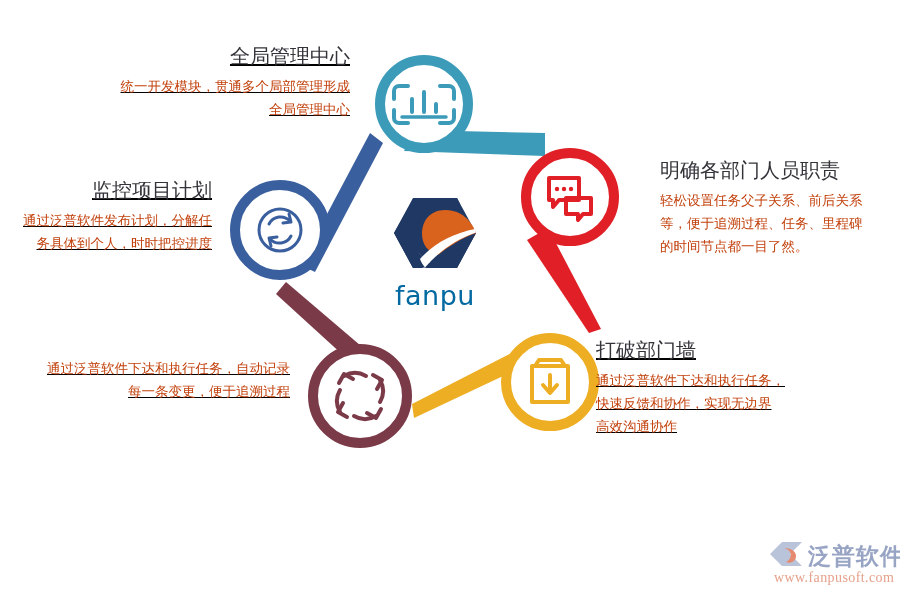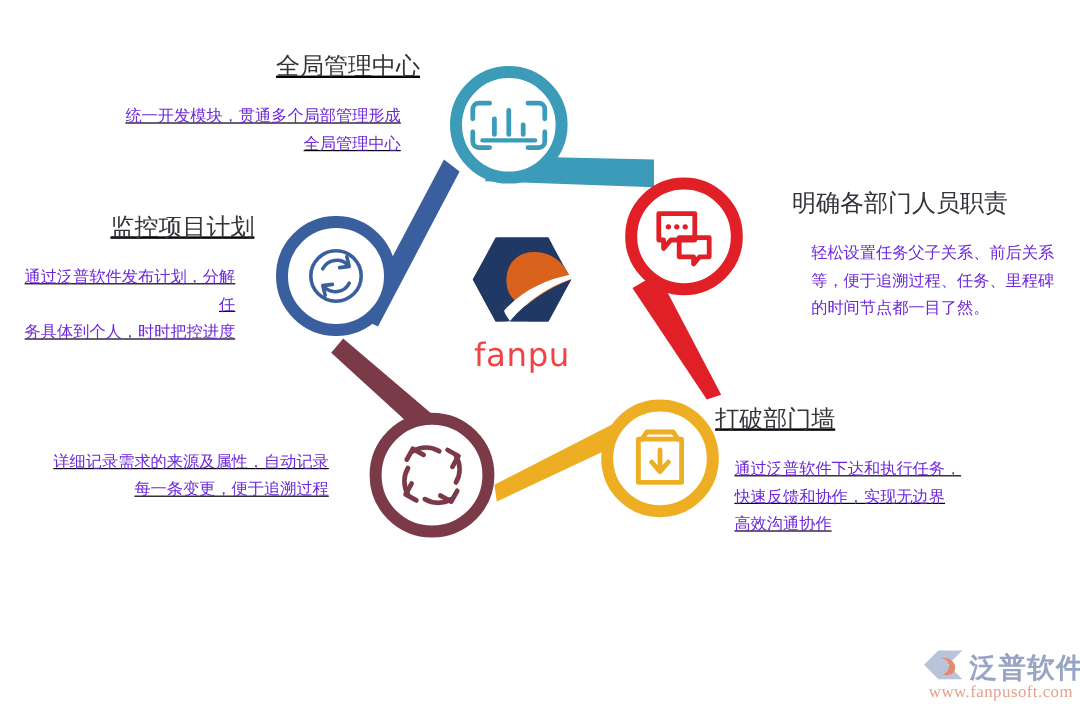--- a/index.html
+++ b/index.html
@@ -18,41 +18,41 @@
   .block .title{
     font-family:"Liberation Serif","DejaVu Serif",serif;
     font-size:20px;
     color:#33333a;
     line-height:1.25;
     margin:0 0 6px 0;
     white-space:nowrap;
   }
   .block .desc{
     font-size:13.5px;
-    color:#6d28d9;
+    color:#c2410c;
     line-height:1.72;
-    margin:16px;
+    margin:0;
   }
   .ralign{text-align:right;text-decoration:underline;}
   .lalign{text-align:left;}
 
   #blk-global{left:60px;top:44px;width:290px;}
   #blk-monitor{left:-8px;top:178px;width:220px;}
   #blk-trace{left:20px;top:357px;width:270px;}
   #blk-duty{left:660px;top:158px;width:250px;}
   #blk-wall{left:596px;top:338px;width:255px;text-decoration:underline;}
 
   
   #brand{position:absolute;left:383px;top:196px;width:104px;text-align:center;}
   #brand .word{
     margin-top:6px;
     font-family:"DejaVu Sans","Liberation Sans",sans-serif;
     font-size:27px;
     letter-spacing:.5px;
-    color:#ef4444;
+    color:#0369a1;
   }
 
   
   #watermark{position:absolute;left:766px;top:540px;width:126px;height:52px;}
   #watermark .cn{
     position:absolute;left:42px;top:1px;
     font-family:"Liberation Serif","DejaVu Serif",serif;
     font-size:23px;font-weight:bold;color:#98a4c4;letter-spacing:1px;
     white-space:nowrap;
   }
@@ -166,21 +166,21 @@
   <div class="block ralign" id="blk-monitor">
     <div class="title">监控项目计划</div>
     <div class="desc">
       <div>通过泛普软件发布计划，分解任</div>
       <div>务具体到个人，时时把控进度</div>
     </div>
   </div>
 
   <div class="block ralign" id="blk-trace">
     <div class="desc">
-      <div>详细记录需求的来源及属性，自动记录</div>
+      <div>通过泛普软件下达和执行任务，自动记录</div>
       <div>每一条变更，便于追溯过程</div>
     </div>
   </div>
 
   <div class="block lalign" id="blk-duty">
     <div class="title">明确各部门人员职责</div>
     <div class="desc">
       <div>轻松设置任务父子关系、前后关系</div>
       <div>等，便于追溯过程、任务、里程碑</div>
       <div>的时间节点都一目了然。</div>

